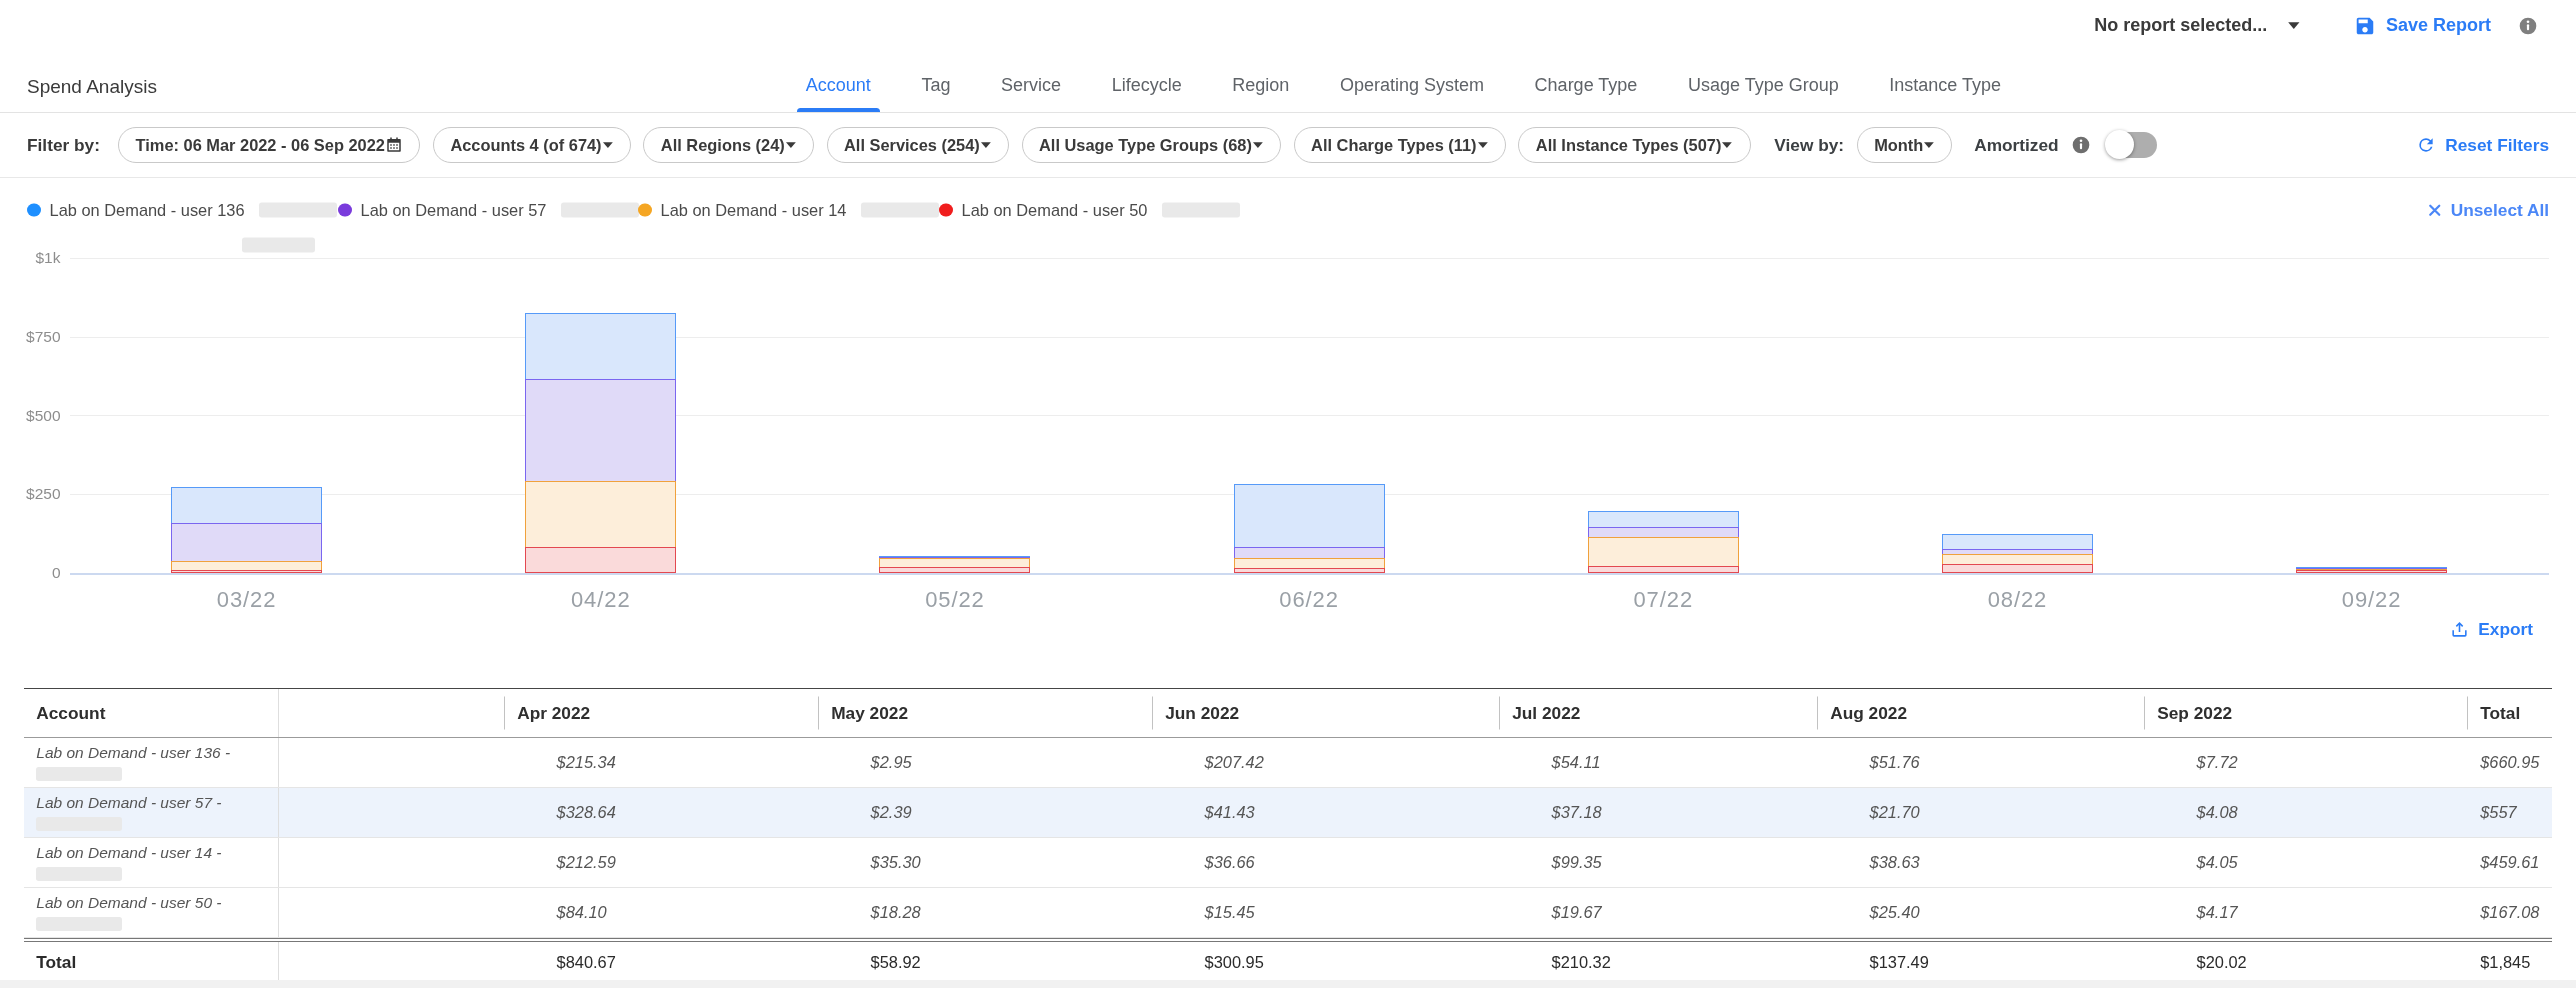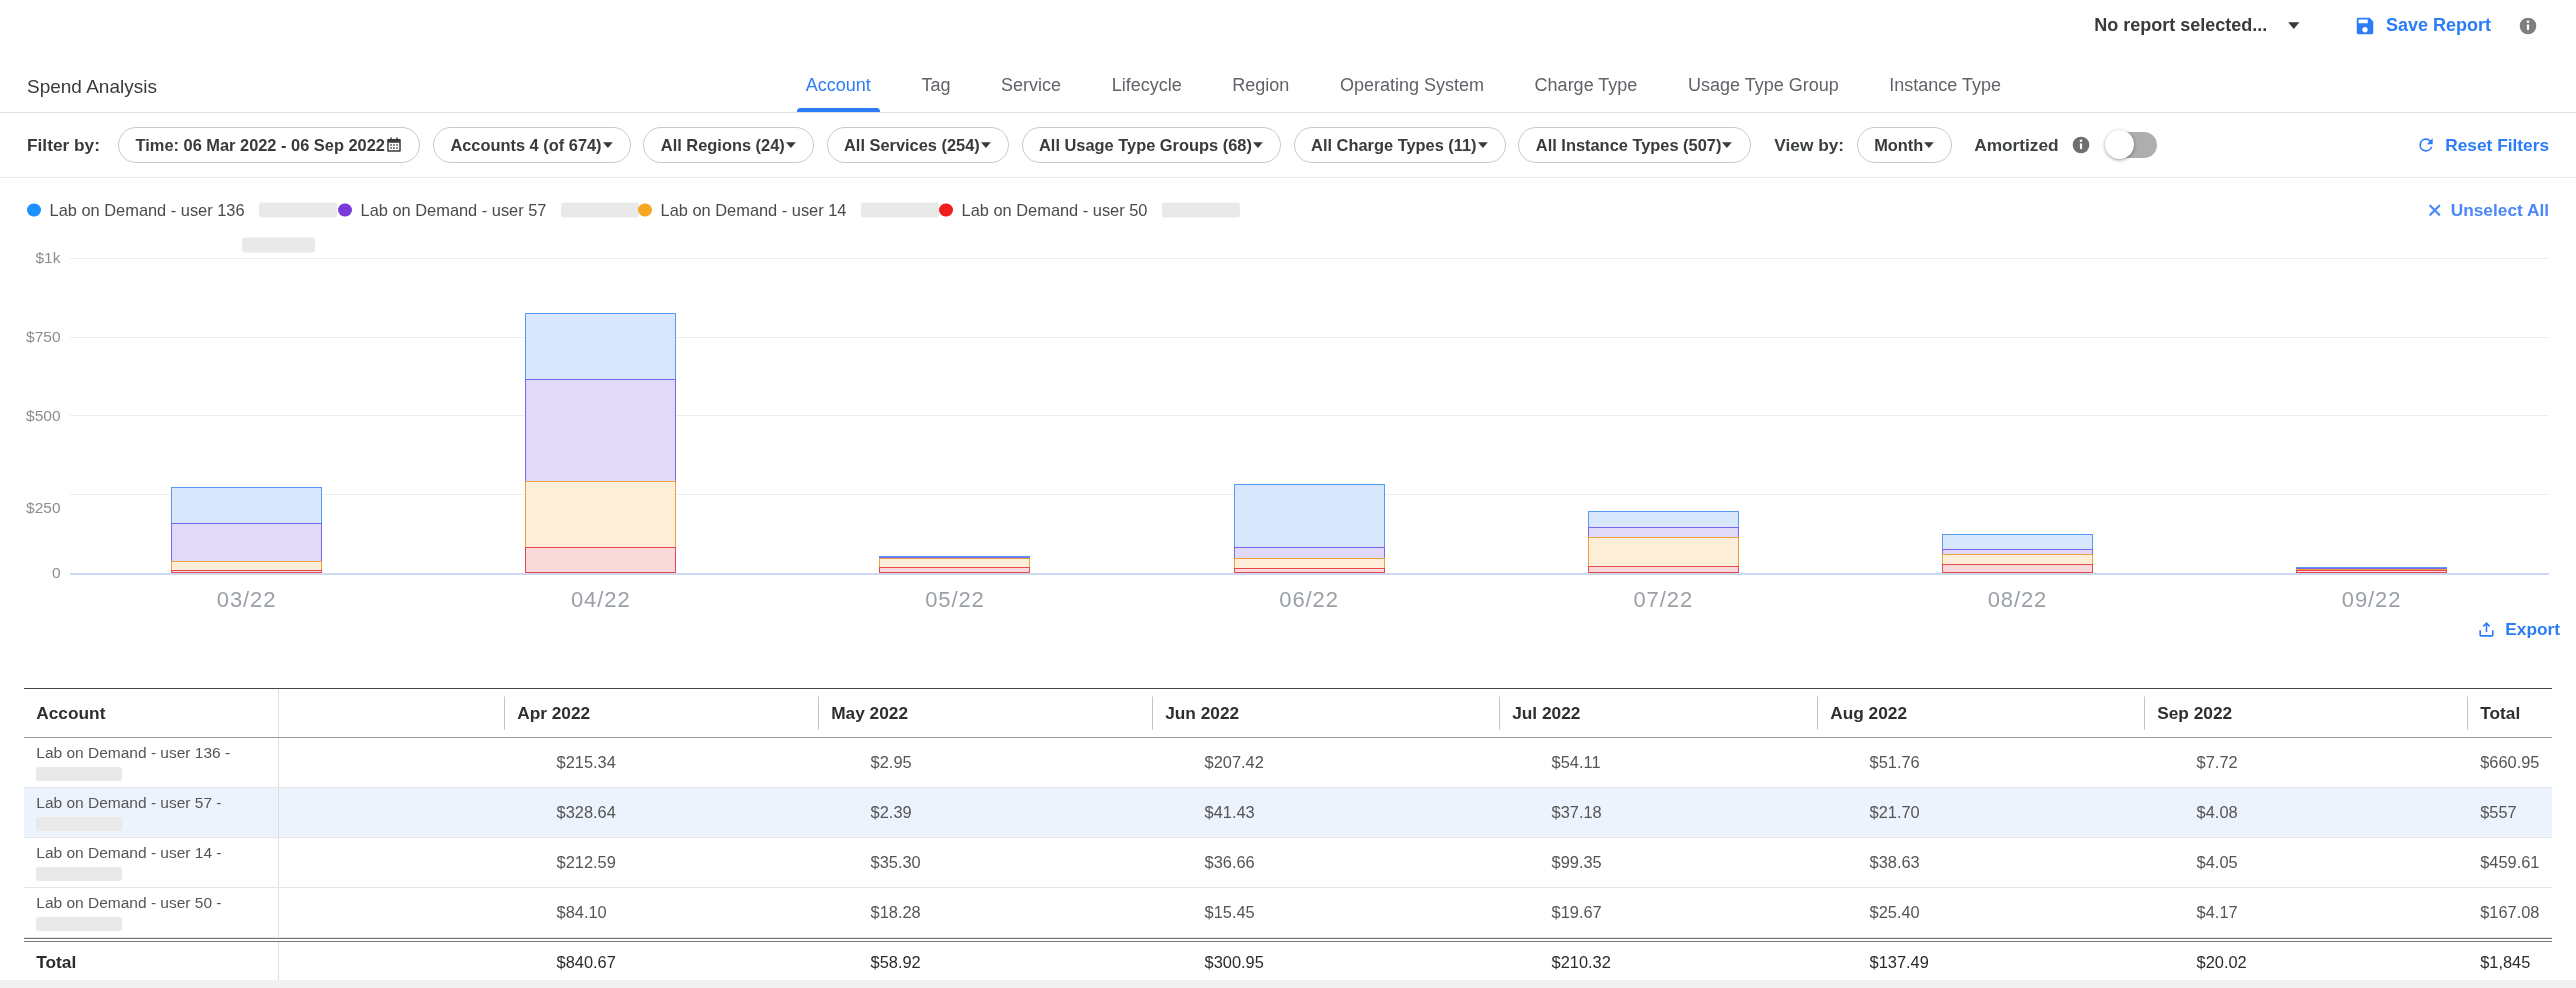--- a/index.html
+++ b/index.html
@@ -57,32 +57,32 @@
   .gridline.baseline { height: 1.8px; background: #ccd9f0; }
   .bars { position: absolute; left: 0; right: 0; top: 0; bottom: 0.9px; display: flex; align-items: flex-end; }
   .slot { flex: 1; display: flex; justify-content: center; align-items: flex-end; }
   .bar { display: flex; flex-direction: column-reverse; width: 151px; }
   .seg { width: 100%; }
   .seg + .seg { margin-bottom: -1.8px; }
   .xlabels { position: absolute; left: 44px; right: 1.8px; top: 345px; display: flex; }
   .xlabel { flex: 1; text-align: center; font-size: 22px; color: #9aa0a6; letter-spacing: 0.9px; }
 
   
-  .export-row { height: 51px; display: flex; align-items: center; justify-content: flex-end; gap: 9px; padding-right: 16px; color: #2b7cf6; font-size: 17.3px; font-weight: 700; }
+  .export-row { height: 51px; display: flex; align-items: center; justify-content: flex-end; gap: 9px; padding-right: 43px; color: #2b7cf6; font-size: 17.3px; font-weight: 700; }
   .export-row .export-btn { display: flex; align-items: center; gap: 9px; cursor: pointer; }
 
   
   .table { margin: 33px 23.6px 0; border-top: 1.8px solid #454545; }
   .trow { display: grid; grid-template-columns: 255px 225px 314px 334px 347px 318px 327px 323px 1fr; align-items: center; }
   .thead { height: 49px; border-bottom: 1.8px solid #9b9b9b; }
   .acct-h, .acct-cell, .total-label { border-right: 0.9px solid #dedede; align-self: stretch; }
   .acct-h { display: flex; align-items: center; padding-left: 12.7px; font-size: 17.3px; font-weight: 700; color: #2f2f2f; }
   .th { position: relative; padding-left: 13.6px; font-size: 17.3px; font-weight: 700; color: #2f2f2f; white-space: nowrap; }
   .th::before { content: ""; position: absolute; left: 0; top: 50%; transform: translateY(-50%); width: 1.8px; height: 33px; background: #c2c2c2; }
-  .tbody .trow { height: 50px; border-bottom: 0.9px solid #e5e5e5; }
+  .tbody .trow { height: 50px; border-bottom: 0.9px solid #e5e5e5; font-style: italic; }
   .trow.highlighted { background: #edf3fc; }
   .acct-cell { display: flex; flex-direction: column; justify-content: center; gap: 4.5px; padding-left: 12.7px; }
   .acct-name { font-size: 15.5px; color: #555; }
   .acct-blur { width: 86px; height: 13.6px; }
   .val { font-size: 16.4px; color: #555; padding-left: 53px; }
   .val.total-col { padding-left: 13.6px; }
   .total-row { height: 45px; border-top: 4.5px double #777; border-bottom: 0.9px solid #e0e0e0; }
   .total-label { display: flex; align-items: center; padding-left: 12.7px; font-size: 17.3px; font-weight: 700; color: #2b2b2b; }
   .total-row .val { font-weight: 400; color: #2b2b2b; }
 
@@ -334,21 +334,21 @@
       <div class="xlabel">04/22</div>
       <div class="xlabel">05/22</div>
       <div class="xlabel">06/22</div>
       <div class="xlabel">07/22</div>
       <div class="xlabel">08/22</div>
       <div class="xlabel">09/22</div>
     </div>
 <div class="ytick" style="top: 16.4px;">$1k</div>
     <div class="ytick" style="top: 95px;">$750</div>
     <div class="ytick" style="top: 174px;">$500</div>
-    <div class="ytick" style="top: 266px;">$250</div>
+    <div class="ytick" style="top: 252px;">$250</div>
     <div class="ytick" style="top: 331px;">0</div>
   </div>
 
 <div class="export-row">
   <div class="export-btn">
     <span style="display:flex;">
       <svg width="19" height="19" viewBox="0 0 24 24">
           <path fill="#2b7cf6" d="M19 13v6H5v-6H3v6a2 2 0 0 0 2 2h14a2 2 0 0 0 2-2v-6h-2z"></path>
           <path fill="#2b7cf6" d="M13 6.41V15h-2V6.41L8.7 8.7 7.29 7.29 12 2.59l4.71 4.7L15.3 8.7 13 6.41z"></path>
         </svg>

